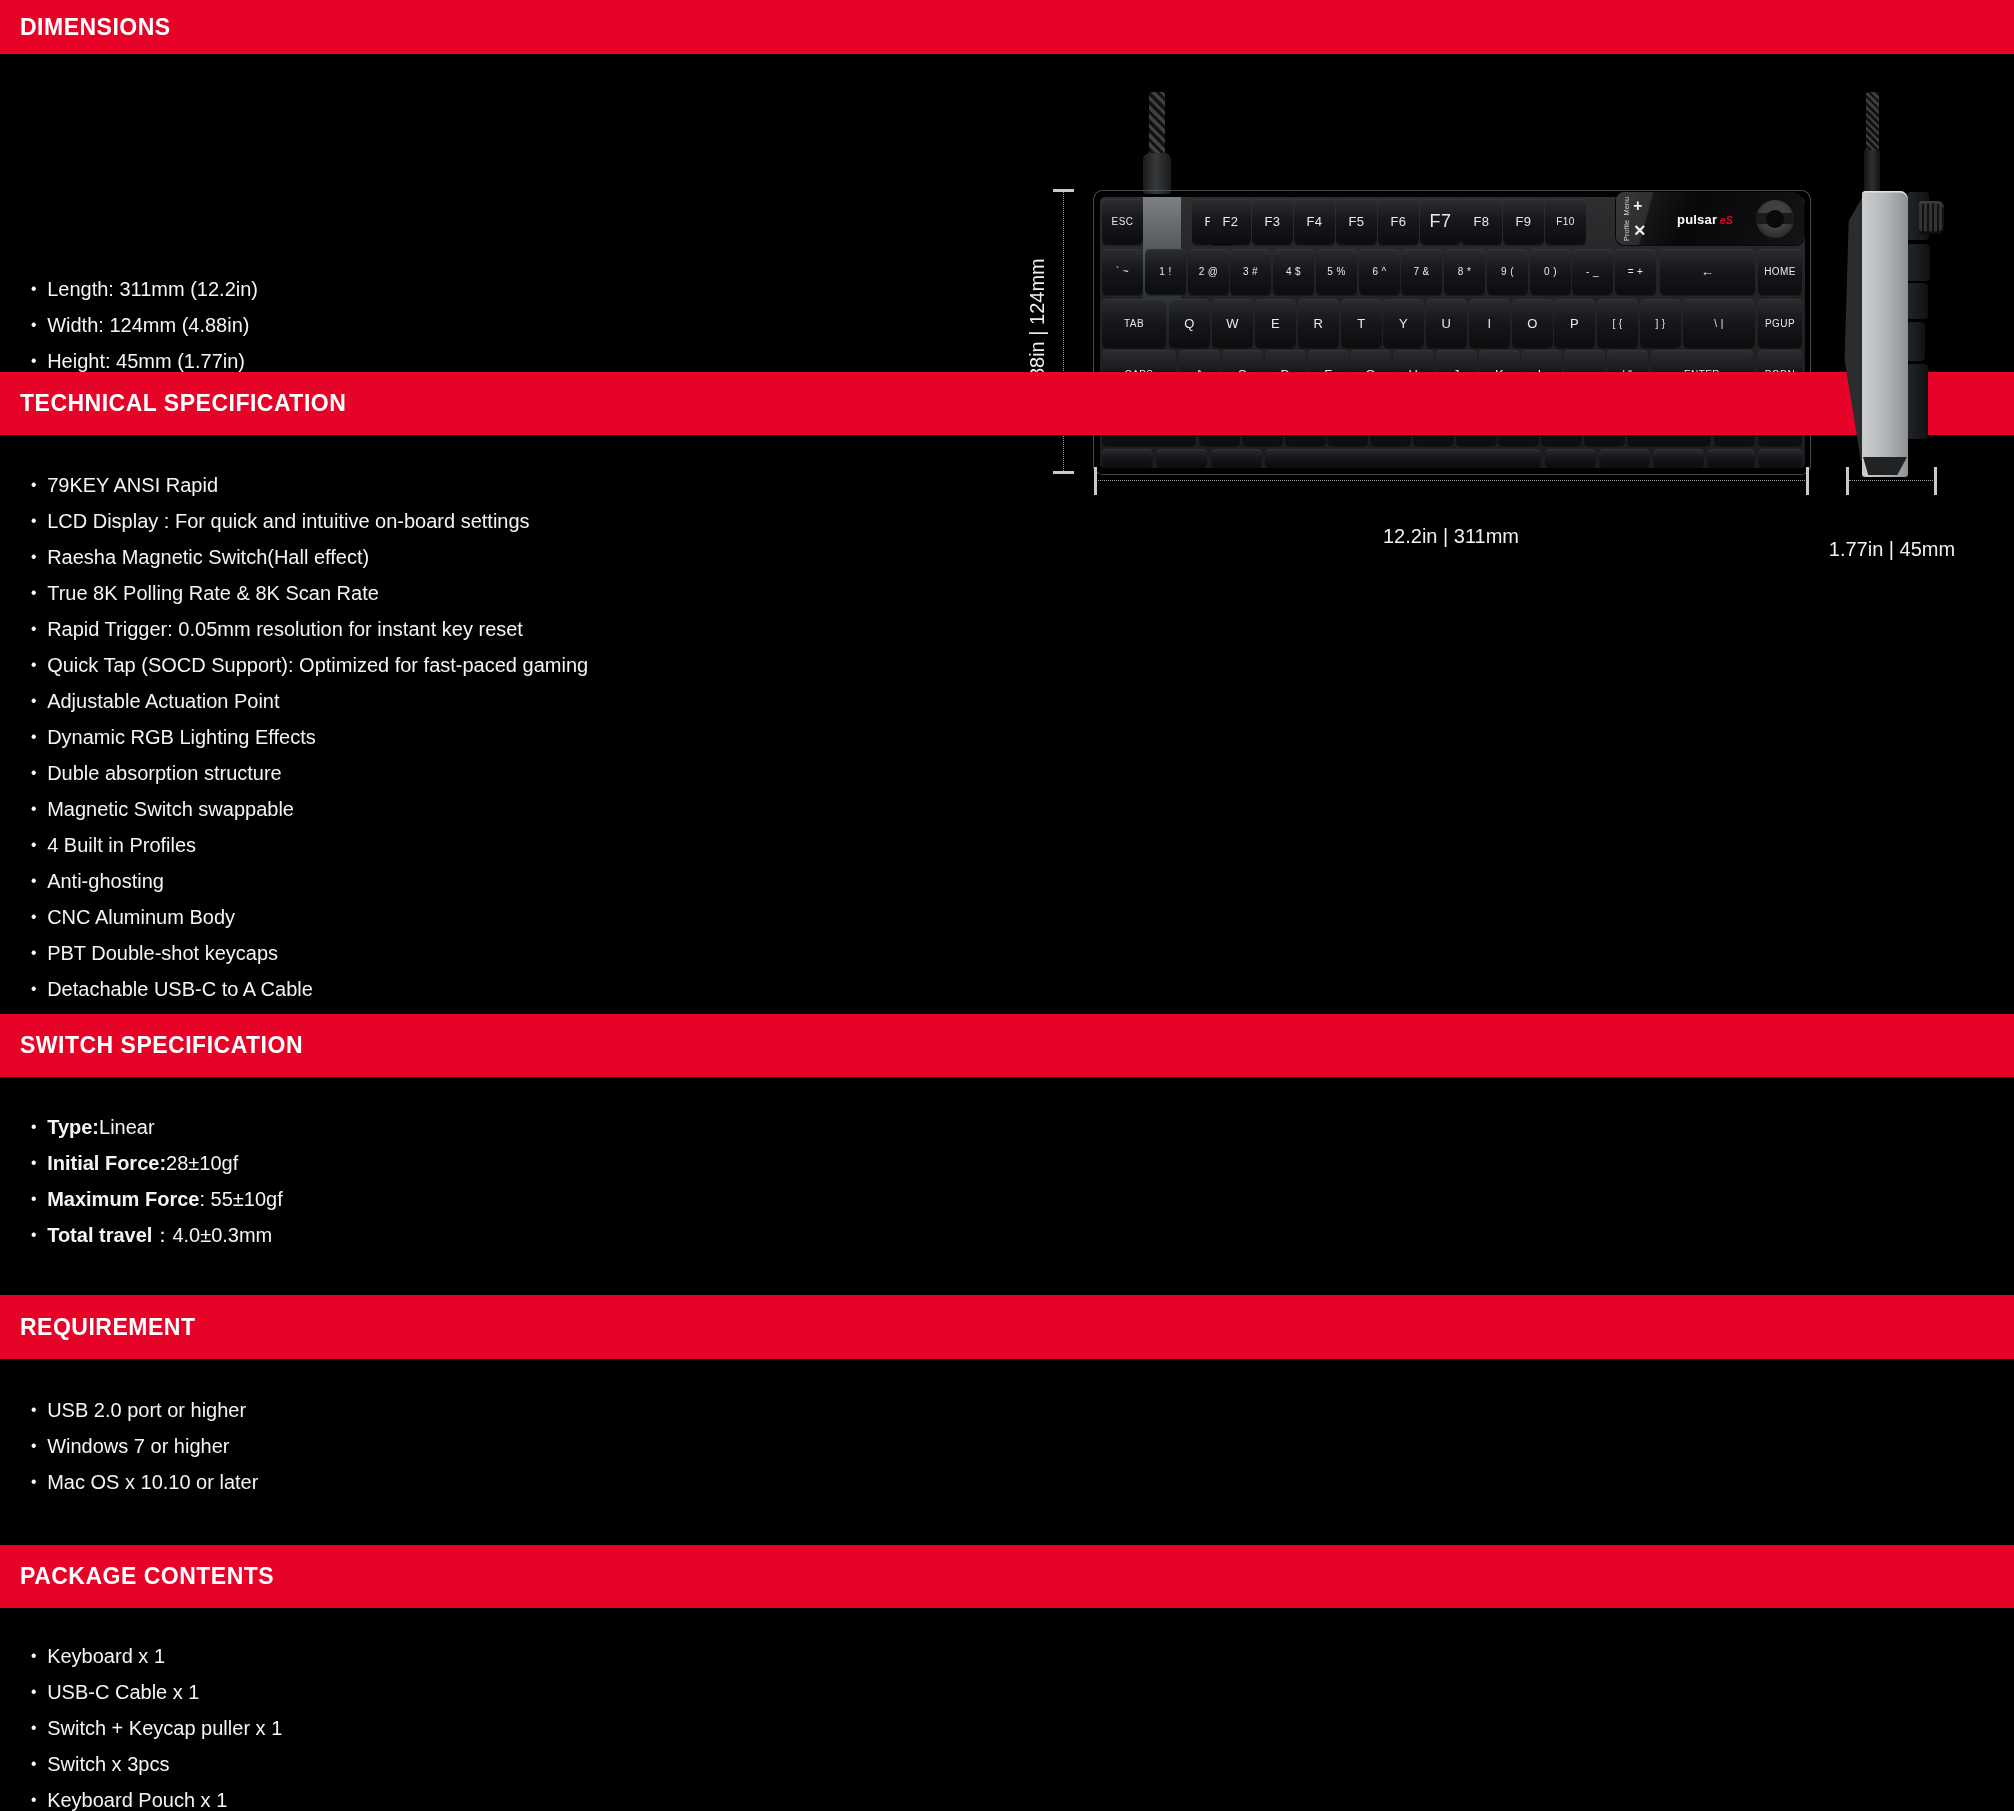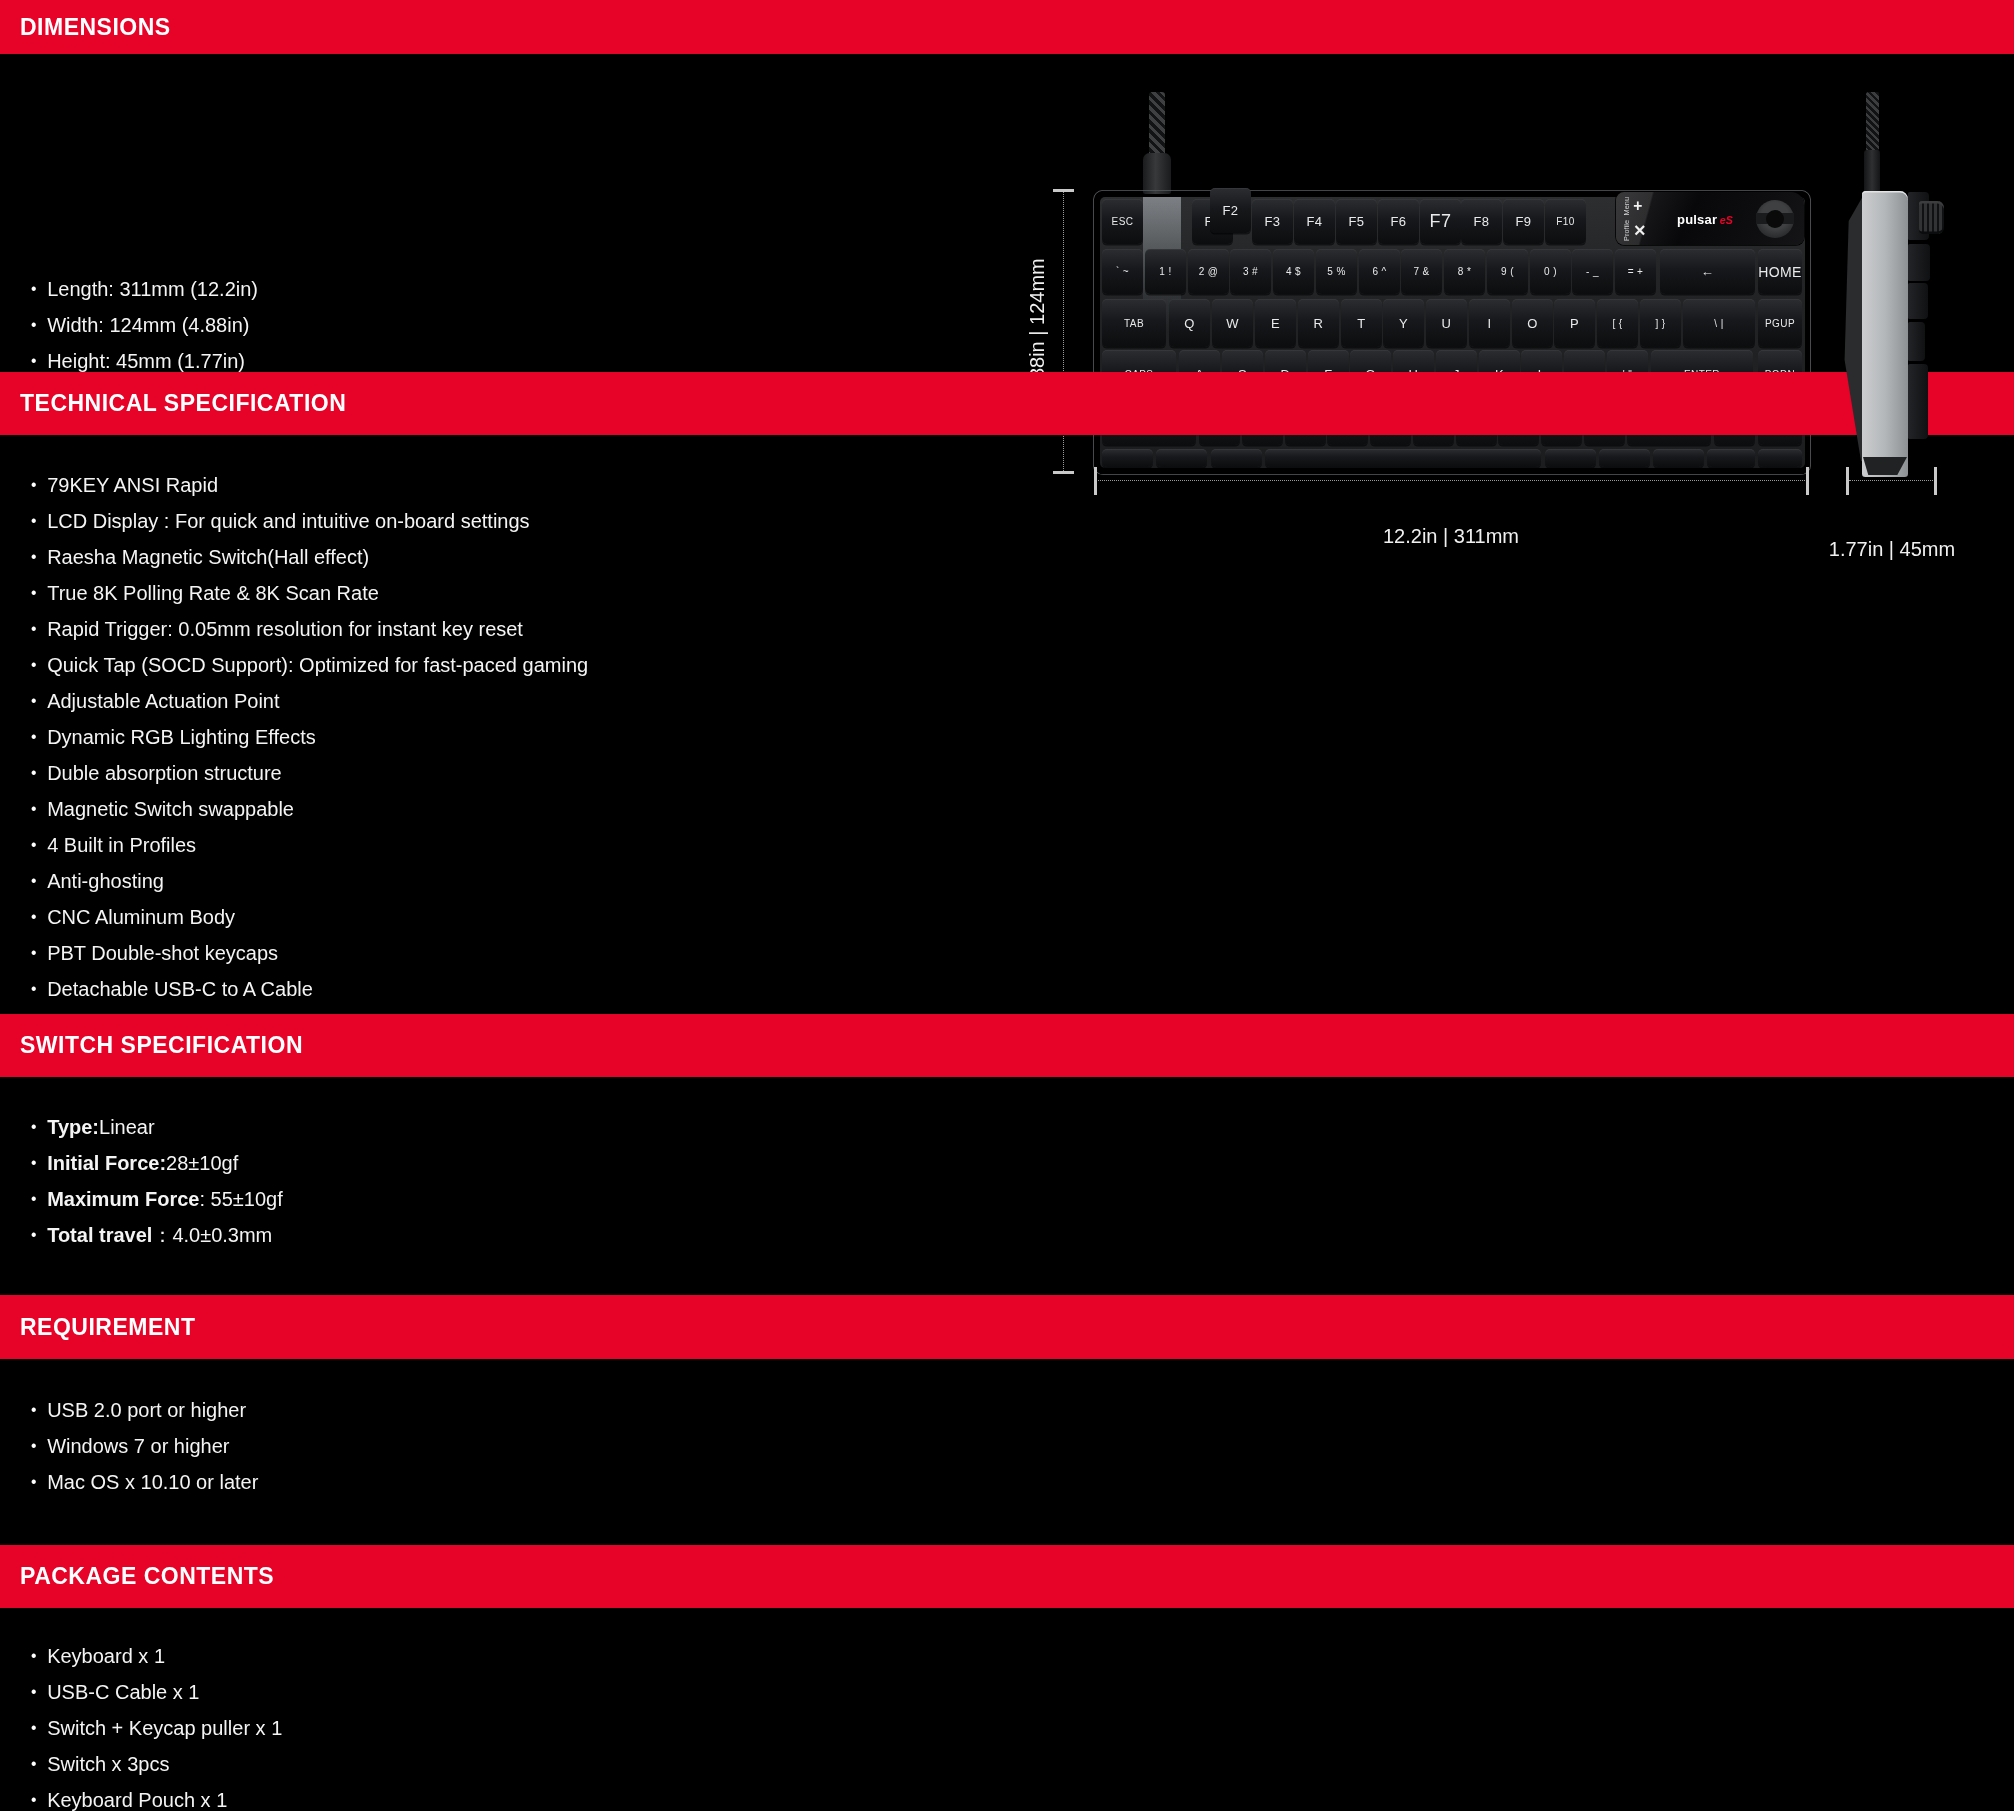--- a/index.html
+++ b/index.html
@@ -159,21 +159,21 @@
   <div class="cable-plug"></div>
   <div class="frame"></div>
   <div class="plate"></div>
   <div id="keys">
       <div class="key" style="left: 1102px; top: 199px; width: 41px; height: 45px;">
         <span style="font-size: 10px;">ESC</span>
       </div>
       <div class="key" style="left: 1168px; top: 199px; width: 41px; height: 45px; margin-left: 24px;">
         <span style="font-size: 13px;">F1</span>
       </div>
-      <div class="key" style="left: 1210px; top: 188px; width: 41px; height: 45px;">
+      <div class="key" style="left: 1210px; top: 199px; width: 41px; height: 45px;">
         <span style="font-size: 13px;">F2</span>
       </div>
       <div class="key" style="left: 1252px; top: 199px; width: 41px; height: 45px;">
         <span style="font-size: 13px;">F3</span>
       </div>
       <div class="key" style="left: 1294px; top: 199px; width: 41px; height: 45px;">
         <span style="font-size: 13px;">F4</span>
       </div>
       <div class="key" style="left: 1336px; top: 199px; width: 41px; height: 45px;">
         <span style="font-size: 13px;">F5</span>
@@ -229,21 +229,21 @@
       <div class="key" style="left: 1572px; top: 249px; width: 41px; height: 45px;">
         <span style="font-size: 10px;">- _</span>
       </div>
       <div class="key" style="left: 1615px; top: 249px; width: 41px; height: 45px;">
         <span style="font-size: 10px;">= +</span>
       </div>
       <div class="key" style="left: 1660px; top: 249px; width: 95px; height: 45px;">
         <span style="font-size: 13px;">←</span>
       </div>
       <div class="key" style="left: 1758px; top: 249px; width: 44px; height: 45px;">
-        <span style="font-size: 14px;">HOME</span>
+        <span style="font-size: 10px;">HOME</span>
       </div>
       <div class="key" style="left: 1102px; top: 299px; width: 64px; height: 48px;">
         <span style="font-size: 10px;">TAB</span>
       </div>
       <div class="key" style="left: 1169px; top: 299px; width: 41px; height: 48px;">
         <span style="font-size: 13px;">Q</span>
       </div>
       <div class="key" style="left: 1212px; top: 299px; width: 41px; height: 48px;">
         <span style="font-size: 13px;">W</span>
       </div>

